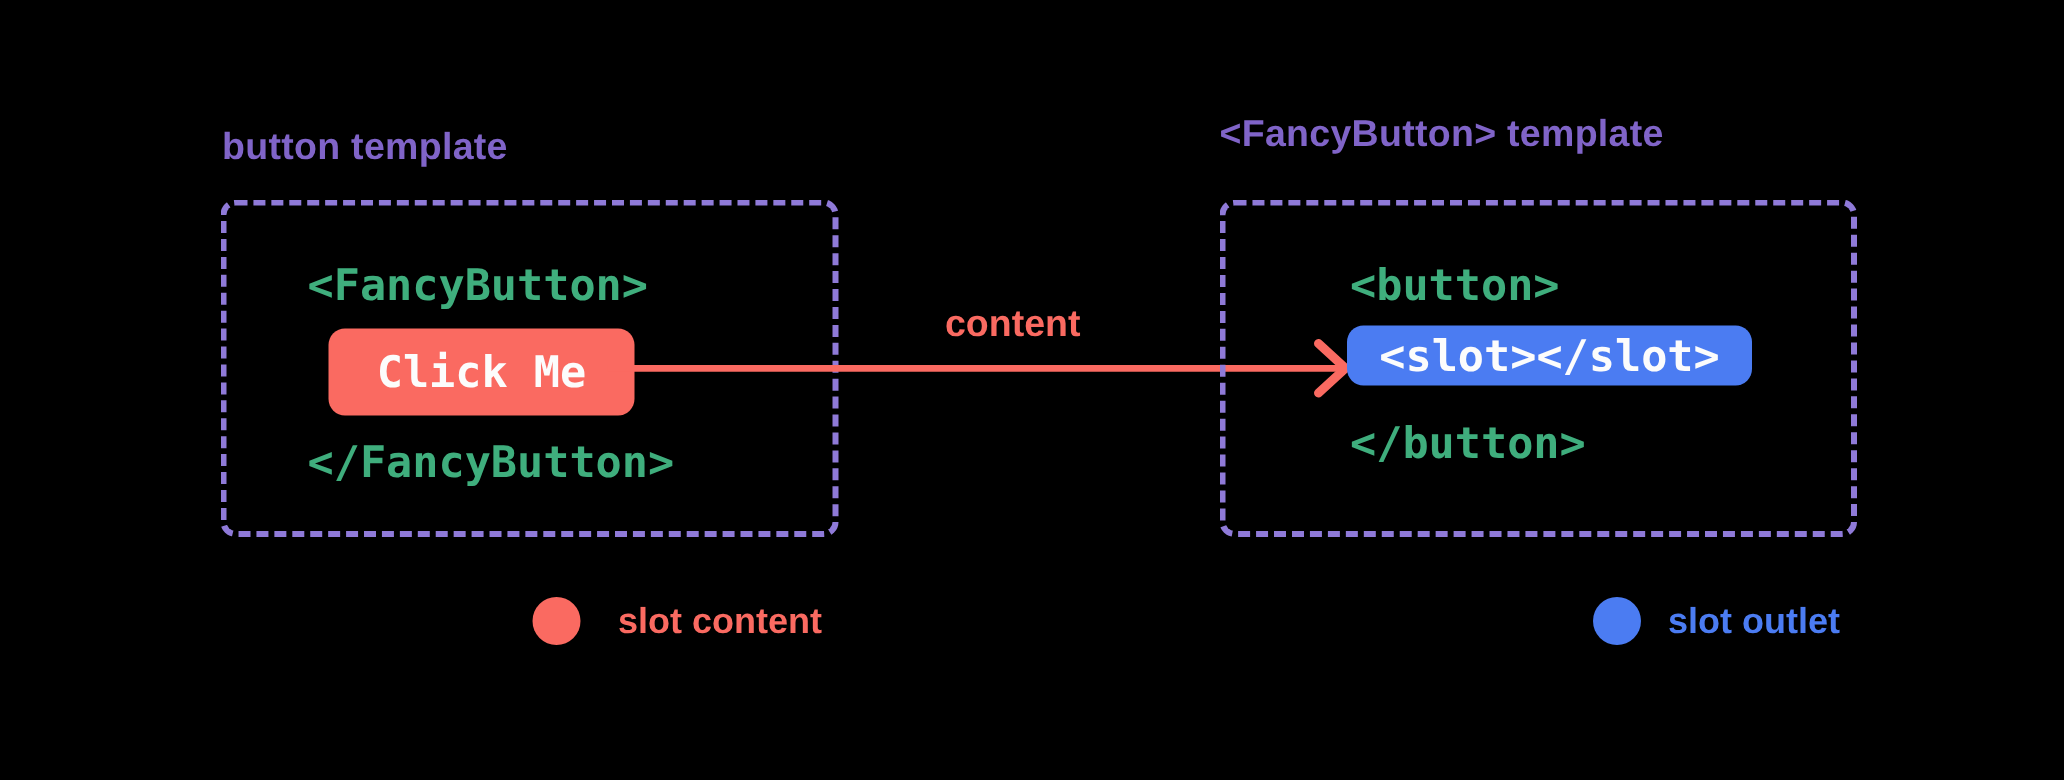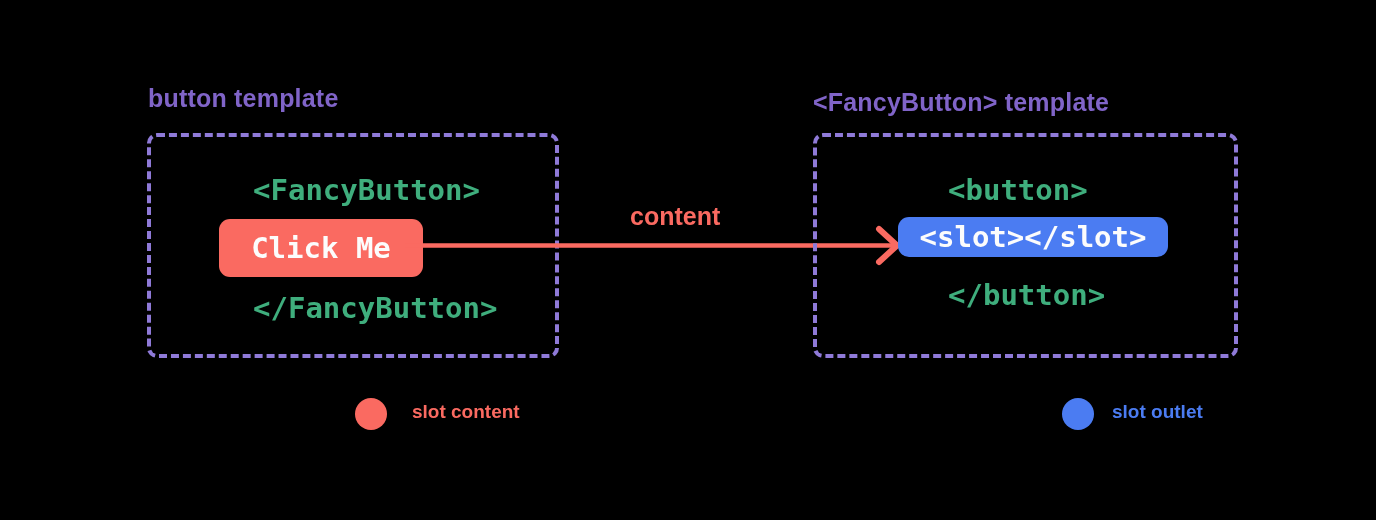--- a/index.html
+++ b/index.html
@@ -33,21 +33,20 @@
     border-radius:10px;
     background:transparent;
   }
   .code-line{
     font-family:"DejaVu Sans Mono", monospace;
     font-weight:700;
     font-size:29px;
     line-height:29px;
     color:var(--green);
     white-space:nowrap;
-    margin-left:48px;
   }
   .pill{
     display:flex;
     align-items:center;
     justify-content:center;
     border-radius:11px;
     font-family:"DejaVu Sans Mono", monospace;
     font-weight:700;
     font-size:29px;
     color:var(--white);
@@ -61,21 +60,21 @@
     color:var(--red);
     white-space:nowrap;
   }
   .legend-dot{
     width:32px;height:32px;
     border-radius:50%;
   }
   .legend-dot-red{background:var(--red);}
   .legend-dot-blue{background:var(--blue);}
   .legend-label{
-    font-size:19px;
+    font-size:24px;
     font-weight:700;
     white-space:nowrap;
   }
   .legend-label-red{color:var(--red);}
   .legend-label-blue{color:var(--blue);text-align:center;}
   .arrow-svg line{stroke:var(--red);stroke-width:4.5;}
   .arrow-svg polyline{stroke:var(--red);stroke-width:6;fill:none;stroke-linecap:round;stroke-linejoin:round;}
 </style>
 </head>
 <body>
@@ -90,21 +89,21 @@
 
 <div class="abs code-line" style="left:205px;top:294px;">&lt;/FancyButton&gt;</div>
 
 <div class="abs arrow-label" style="left:630px;top:202px;">content</div>
 
 <svg class="abs arrow-svg" style="left:403px;top:225px;" width="500" height="42" viewBox="0 0 500 42">
   <line x1="2" y1="20.5" x2="490" y2="20.5"></line>
   <polyline points="476,4 494,20.5 476,37"></polyline>
 </svg>
 
-<div class="abs panel-title" style="left:813px;top:88px;">&lt;FancyButton&gt; template</div>
+<div class="abs panel-title" style="left:813px;top:75px;">&lt;FancyButton&gt; template</div>
 
 <div class="abs dash-box" style="left:813px;top:133px;width:425px;height:225px;"></div>
 
 <div class="abs code-line" style="left:900px;top:176px;">&lt;button&gt;</div>
 
 <div class="abs pill pill-blue" style="left:898px;top:217px;width:270px;height:40px;">&lt;slot&gt;&lt;/slot&gt;</div>
 
 <div class="abs code-line" style="left:900px;top:281px;">&lt;/button&gt;</div>
 
 <div class="abs legend-dot legend-dot-red" style="left:355px;top:398px;"></div>

